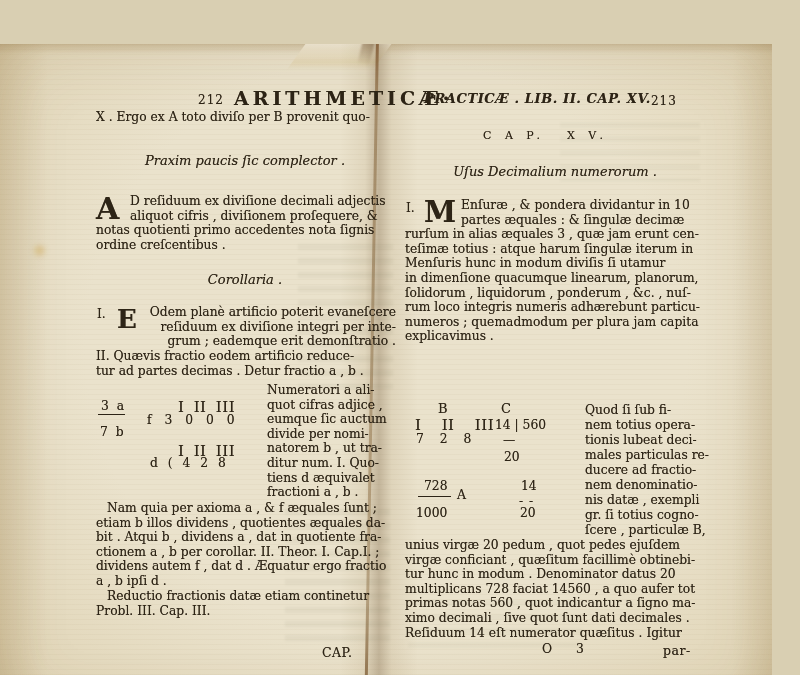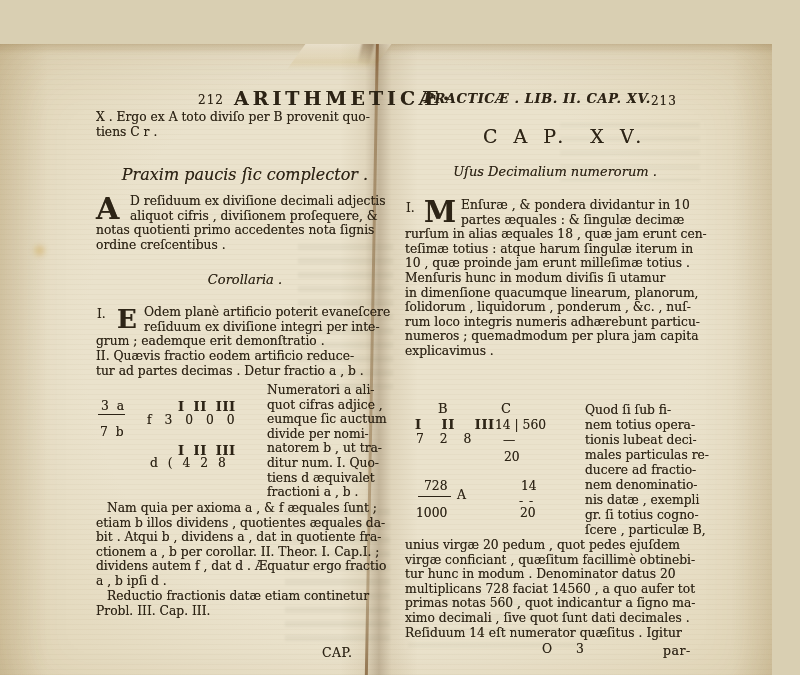--- a/index.html
+++ b/index.html
@@ -34,31 +34,31 @@
 
   .tx{position:absolute;font-size:12.3px;line-height:14.5px;white-space:nowrap;
       text-shadow:0 0 .6px rgba(45,35,20,.55);}
   .tx .line{white-space:nowrap;}
   .center{text-align:center;}
   .it{font-style:italic;}
   .hdr-flex{display:flex;align-items:flex-start;}
   .pagenum{font-size:12px;padding-top:2px;letter-spacing:1px;}
   .lp-title{font-weight:bold;font-size:19px;letter-spacing:4px;}
   .rp-title{font-style:italic;font-size:13px;letter-spacing:.6px;font-weight:bold;}
-  .cap-line{letter-spacing:5px;font-size:19px;}
+  .cap-line{letter-spacing:5px;font-size:11px;}
   .dropcap{position:absolute;font-weight:bold;}
   .dc-a{left:0;top:1px;font-size:30px;line-height:27px;}
   .dc-e{left:21px;top:2px;font-size:26px;line-height:24px;}
   .dc-m{left:19px;top:1px;font-size:29px;line-height:26px;}
   .numeral{position:absolute;left:1px;top:2px;}
   .pad2 .line:nth-child(-n+2){padding-left:34px;}
   .pad2e .line:nth-child(-n+2){padding-left:48px;}
   .pad2m .line:nth-child(-n+2){padding-left:56px;}
   .ind1 .line:first-child{padding-left:11px;}
-  .idx{font-size:13px;font-weight:bold;letter-spacing:.5px;}
+  .idx{font-size:15px;font-weight:normal;letter-spacing:.5px;}
   .bar{position:absolute;border-top:1.6px solid var(--ink,#2d2416);}
   .notes{position:absolute;}
   .catch{font-size:12.5px;letter-spacing:.5px;}
 </style>
 </head>
 <body>
 
 <div class="canvas">
 
   <div class="laid"></div>
@@ -79,41 +79,40 @@
 
   <div>
 
     <div class="tx hdr-flex" style="left:198px;top:47px;gap:10px;">
       <span class="pagenum">212</span>
       <span class="lp-title">ARITHMETICÆ·</span>
     </div>
 
     <div class="tx" style="left:96px;top:66px;">
         <div class="line">X . Ergo ex A toto diviſo per B provenit quo-</div>
-        <div class="line">tiens C r .</div>
-      </div>
-
-    <div class="tx it center" style="left:95px;top:124px;width:300px;font-size:16px;">Praxim paucis ſic complector .</div>
+      </div>
+
+    <div class="tx it center" style="left:95px;top:110px;width:300px;font-size:13px;">Praxim paucis ſic complector .</div>
 
     <div class="tx pad2" style="left:96px;top:150px;width:300px;">
       <span class="dropcap dc-a">A</span>
       <span style="display:block;">
           <div class="line">D reſiduum ex diviſione decimali adjectis</div>
           <div class="line">aliquot cifris , diviſionem proſequere, &amp;</div>
           <div class="line">notas quotienti primo accedentes nota ſignis</div>
           <div class="line">ordine creſcentibus .</div>
         </span>
     </div>
 
     <div class="tx it center" style="left:95px;top:229px;width:300px;font-size:13px;">Corollaria .</div>
 
     <div class="tx pad2e" style="left:96px;top:261px;width:300px;">
       <span class="numeral">I.</span>
       <span class="dropcap dc-e">E</span>
-      <span style="display:block;">
+      <span style="display:block;text-align:right;">
           <div class="line">Odem planè artificio poterit evaneſcere</div>
           <div class="line">reſiduum ex diviſione integri per inte-</div>
           <div class="line">grum ; eademque erit demonſtratio .</div>
         </span>
     </div>
 
     <div class="tx" style="left:96px;top:305px;">
         <div class="line">II. Quævis fractio eodem artificio reduce-</div>
         <div class="line">tur ad partes decimas . Detur fractio a , b .</div>
       </div>
@@ -168,23 +167,22 @@
     </div>
 
     <div class="tx it center" style="left:405px;top:121px;width:300px;font-size:13px;">Uſus Decimalium numerorum .</div>
 
     <div class="tx pad2m" style="left:405px;top:154px;width:305px;line-height:14.6px;">
       <span class="numeral" style="top:3px;">I.</span>
       <span class="dropcap dc-m">M</span>
       <span style="display:block;">
           <div class="line">Enſuræ , &amp; pondera dividantur in 10</div>
           <div class="line">partes æquales : &amp; ſingulæ decimæ</div>
-          <div class="line">rurſum in alias æquales 18 , quæ jam erunt cen-</div>
+          <div class="line">rurſum in alias æquales 3 , quæ jam erunt cen-</div>
           <div class="line">teſimæ totius : atque harum ſingulæ iterum in</div>
-          <div class="line">10 , quæ proinde jam erunt milleſimæ totius .</div>
           <div class="line">Menſuris hunc in modum diviſis ſi utamur</div>
           <div class="line">in dimenſione quacumque linearum, planorum,</div>
           <div class="line">ſolidorum , liquidorum , ponderum , &amp;c. , nuſ-</div>
           <div class="line">rum loco integris numeris adhærebunt particu-</div>
           <div class="line">numeros ; quemadmodum per plura jam capita</div>
           <div class="line">explicavimus .</div>
         </span>
     </div>
 
     <div class="abs" style="left:405px;top:357px;width:305px;height:135px;">

